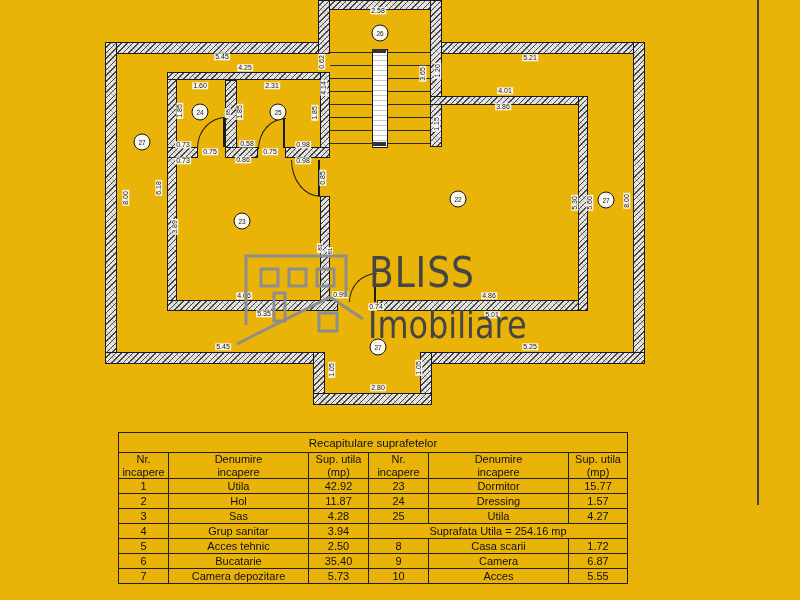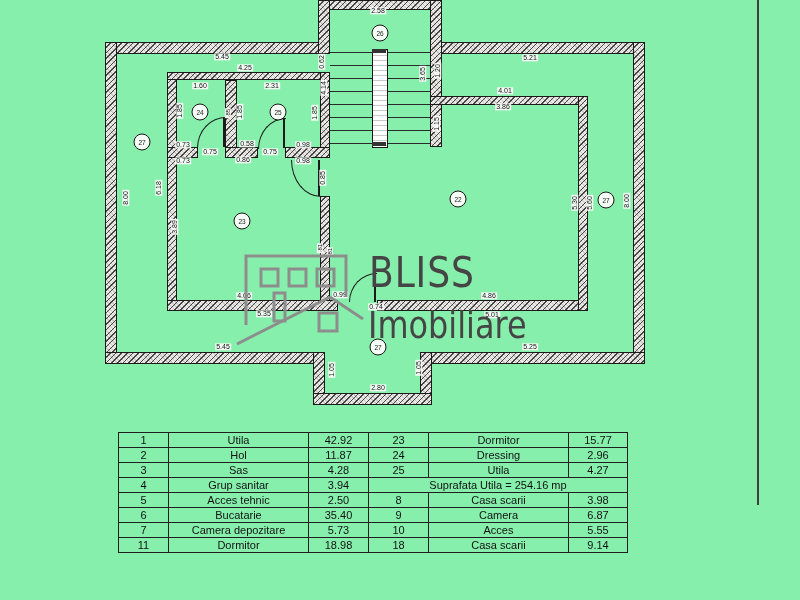--- a/index.html
+++ b/index.html
@@ -1,16 +1,16 @@
 <!DOCTYPE html>
 <html><head>
 <meta charset="utf-8">
 <style>
   html,body{margin:0;padding:0;background:#e9e9e9;}
-  #canvas{position:relative;width:800px;height:600px;background:#86efac;overflow:hidden;
+  #canvas{position:relative;width:800px;height:600px;background:#eab308;overflow:hidden;
           font-family:"Liberation Sans",sans-serif;color:#1c1c1c;}
   
   #plan{position:absolute;left:0;top:0;width:800px;height:430px;}
   .wall{position:absolute;z-index:6;
     background:
       repeating-linear-gradient(135deg, rgba(30,30,30,.80) 0 1px, rgba(0,0,0,0) 1px 4px),
       repeating-linear-gradient(45deg, rgba(120,120,120,.30) 0 1px, rgba(0,0,0,0) 1px 3px),
       #eceae6;
     box-shadow: inset 0 0 0 1px #1a1a1a;}
   .treads{position:absolute;z-index:4;
@@ -177,37 +177,54 @@
   <table id="areas">
     <colgroup>
       <col style="width:50px">
         <col style="width:140px">
         <col style="width:60px">
       <col style="width:60px">
         <col style="width:140px">
         <col style="width:59px">
     </colgroup>
     <thead>
+      <tr>
+        <td class="title-cell" colspan="6">Recapitulare suprafetelor</td>
+      </tr>
+      <tr id="hdr-row">
+          <th class="hdr">Nr.
+incapere</th>
+          <th class="hdr">Denumire
+incapere</th>
+          <th class="hdr">Sup. utila
+(mp)</th>
+          <th class="hdr">Nr.
+incapere</th>
+          <th class="hdr">Denumire
+incapere</th>
+          <th class="hdr">Sup. utila
+(mp)</th>
+        </tr>
     </thead>
     <tbody id="tbody">
         <tr>
           <td>1</td>
           <td>Utila</td>
           <td>42.92</td>
           <td>23</td>
           <td>Dormitor</td>
           <td>15.77</td>
         </tr>
         <tr>
           <td>2</td>
           <td>Hol</td>
           <td>11.87</td>
           <td>24</td>
           <td>Dressing</td>
-          <td>2.96</td>
+          <td>1.57</td>
         </tr>
         <tr>
           <td>3</td>
           <td>Sas</td>
           <td>4.28</td>
           <td>25</td>
           <td>Utila</td>
           <td>4.27</td>
         </tr>
         <tr>
@@ -215,42 +232,34 @@
           <td>Grup sanitar</td>
           <td>3.94</td>
           <td colspan="3">Suprafata Utila =  254.16 mp</td>
         </tr>
         <tr>
           <td>5</td>
           <td>Acces tehnic</td>
           <td>2.50</td>
           <td>8</td>
           <td>Casa scarii</td>
-          <td>3.98</td>
+          <td>1.72</td>
         </tr>
         <tr>
           <td>6</td>
           <td>Bucatarie</td>
           <td>35.40</td>
           <td>9</td>
           <td>Camera</td>
           <td>6.87</td>
         </tr>
         <tr>
           <td>7</td>
           <td>Camera depozitare</td>
           <td>5.73</td>
           <td>10</td>
           <td>Acces</td>
           <td>5.55</td>
         </tr>
-        <tr>
-          <td>11</td>
-          <td>Dormitor</td>
-          <td>18.98</td>
-          <td>18</td>
-          <td>Casa scarii</td>
-          <td>9.14</td>
-        </tr>
       </tbody>
   </table>
 
 </div>
 
 </body></html>

